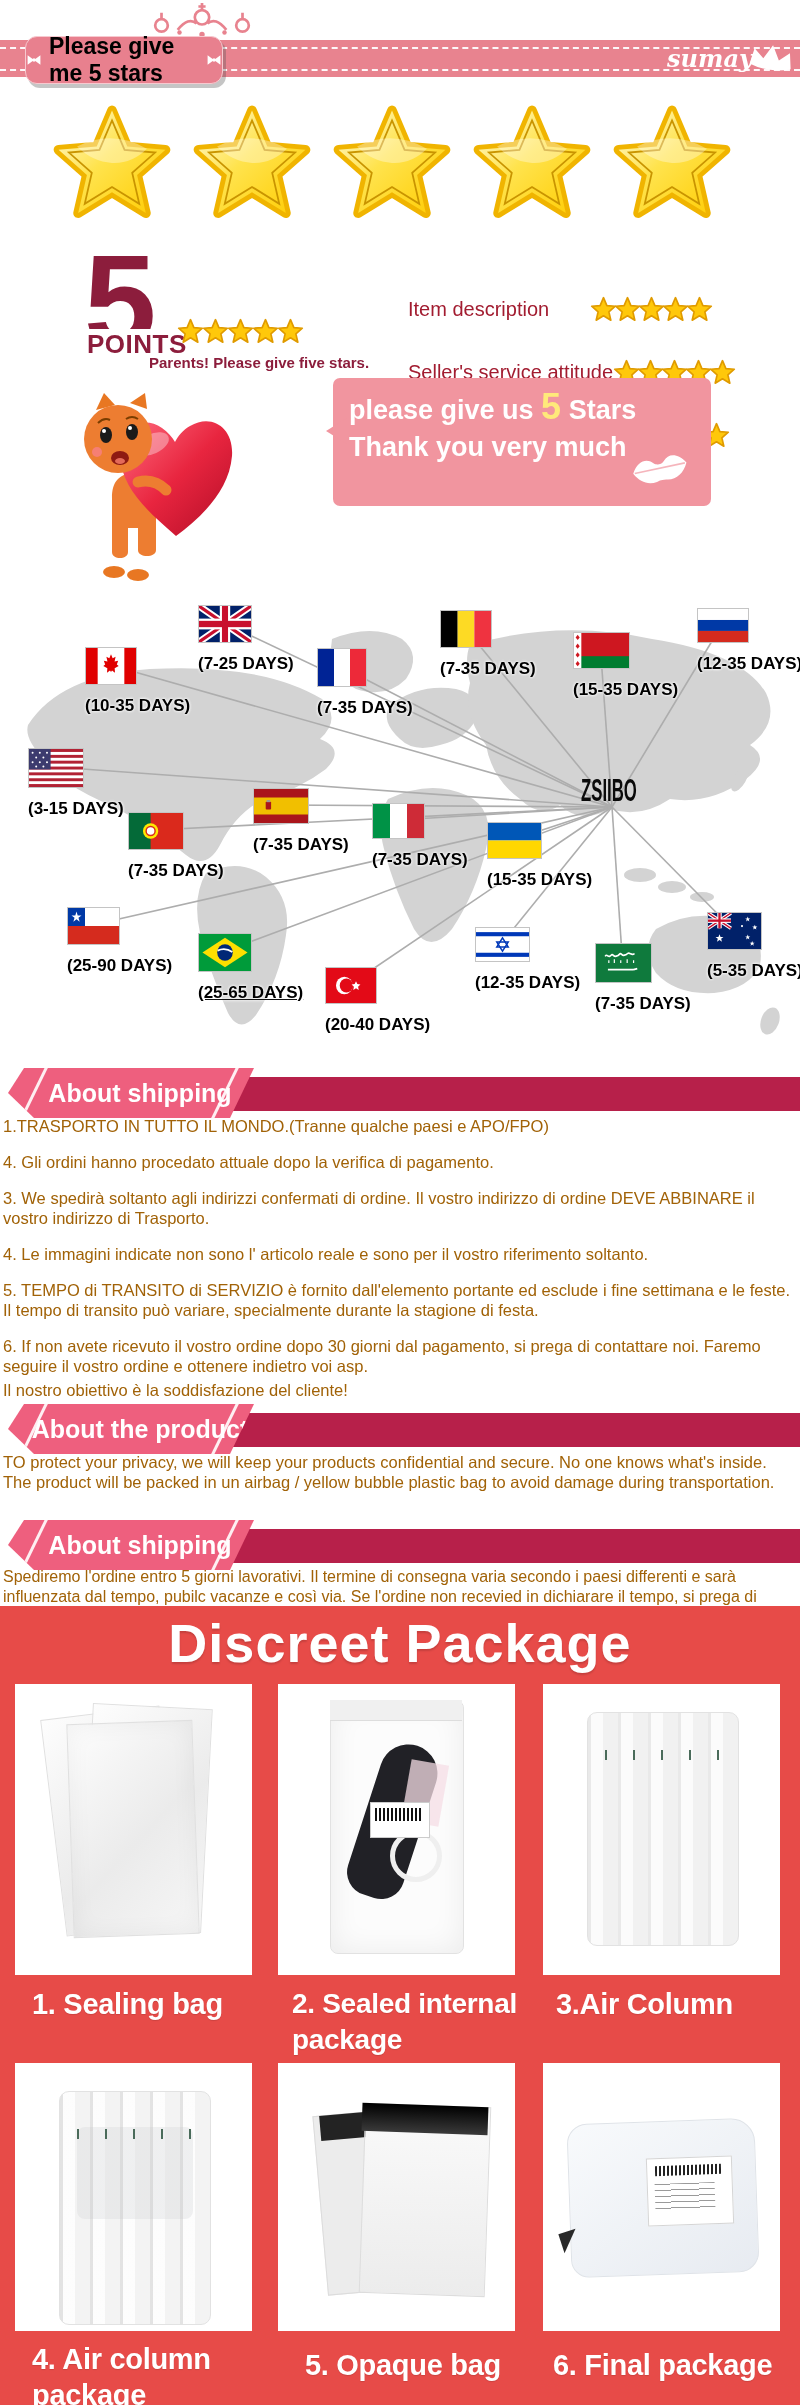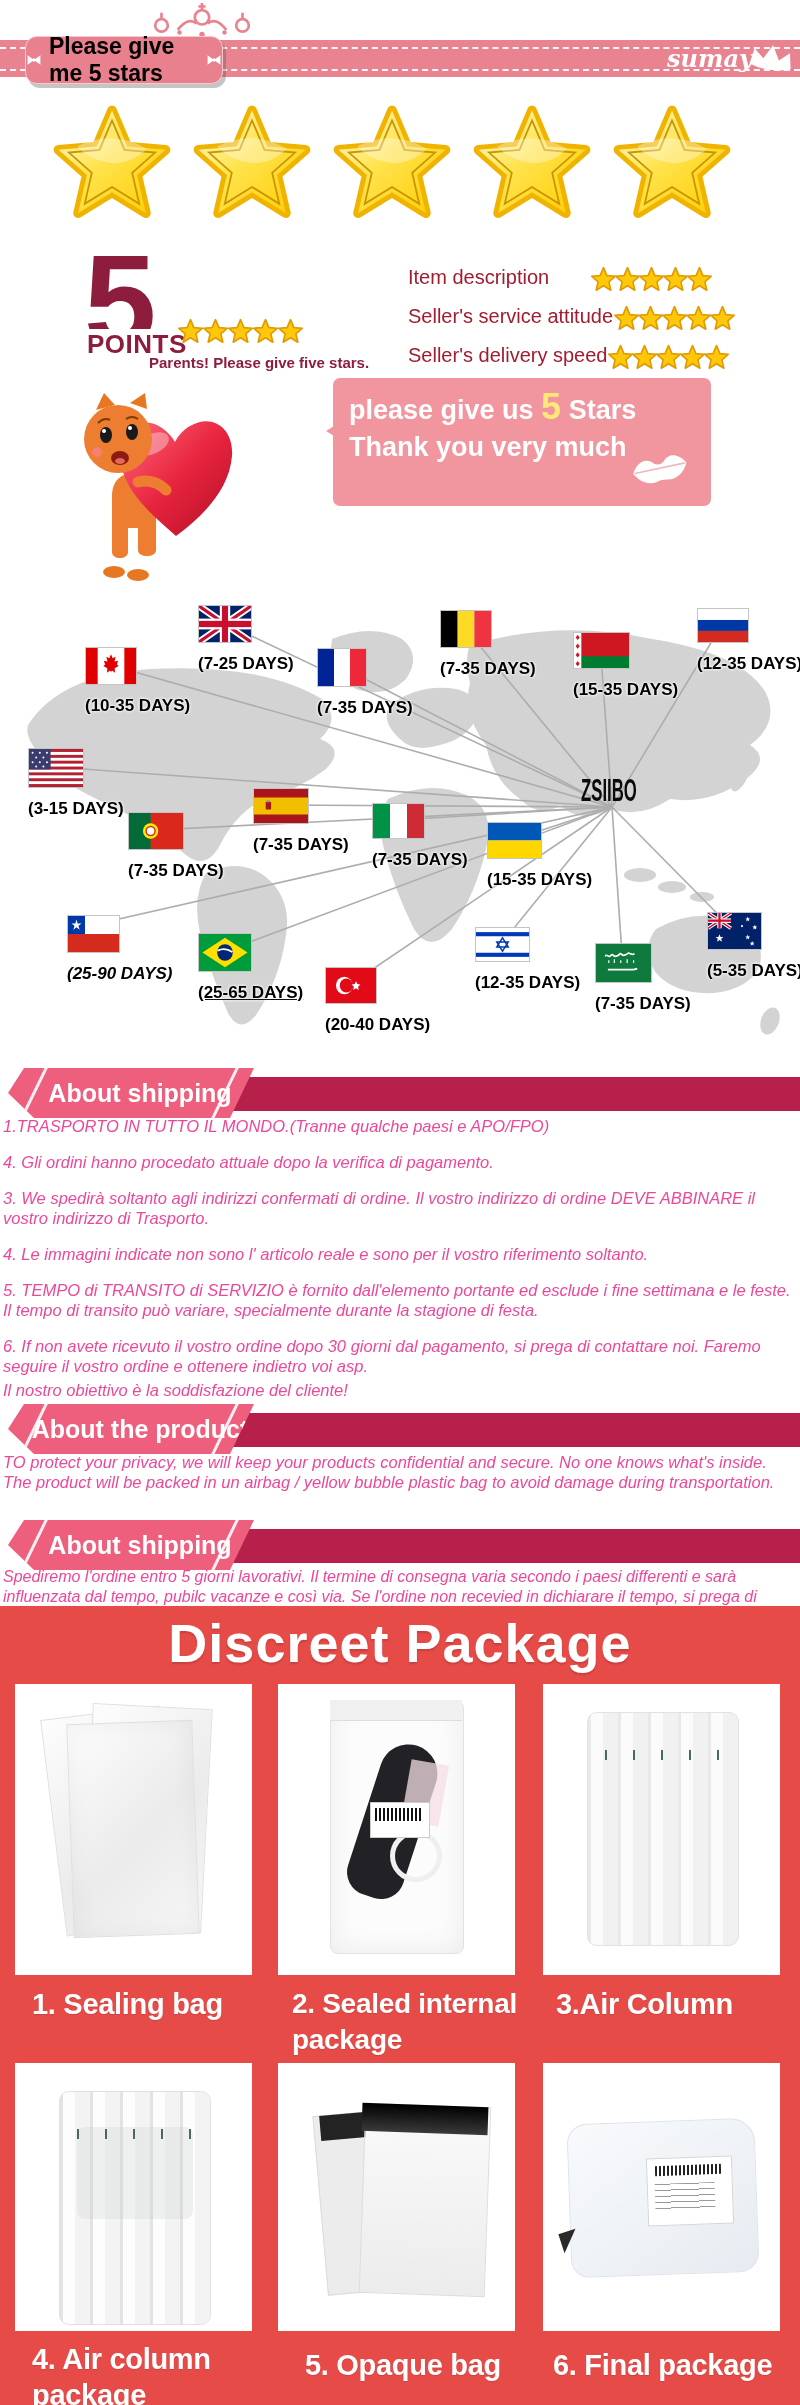--- a/index.html
+++ b/index.html
@@ -24,21 +24,21 @@
   .big-stars{position:absolute;left:52px;top:104px;display:flex;gap:20px;}
   .big-stars svg{width:120px;height:120px;}
 
   
   .big5{position:absolute;left:84px;top:236px;font-size:130px;line-height:1;font-weight:800;color:#8C1D3C;}
   .points-word{position:absolute;left:87px;top:329px;font-size:26px;font-weight:700;color:#8C1D3C;letter-spacing:.5px;background:#fff;padding-right:4px;}
   .points-stars{position:absolute;left:177px;top:318px;display:flex;}
   .points-stars svg{width:27px;height:27px;margin-right:-2px;}
   .points-note{position:absolute;left:149px;top:354px;font-size:15px;font-weight:700;color:#8C1D3C;}
   .rating-rows{position:absolute;left:408px;top:266px;}
-  .rating-row{display:flex;align-items:flex-start;height:39px;}
+  .rating-row{display:flex;align-items:center;height:39px;margin-top:24px;}
   .rating-label{min-width:182px;font-size:20px;color:#A21C30;}
   .rating-stars{display:flex;}
   .rating-stars svg{width:27px;height:27px;margin-right:-3px;}
 
   
   .mascot{position:absolute;left:68px;top:376px;width:190px;height:207px;}
   .bubble{position:absolute;left:333px;top:378px;width:346px;height:108px;background:#F1959F;border-radius:7px;
       padding:10px 16px;color:#fff;font-size:27px;font-weight:600;line-height:37px;}
   .bubble:before{content:"";position:absolute;left:-20px;top:40px;border:13px solid transparent;
       border-right:21px solid #F1959F;}
@@ -62,21 +62,21 @@
   .sec-bar{position:absolute;left:58px;right:0;top:9px;height:34px;background:#B7204A;}
   .sec-label{position:absolute;left:8px;top:0;width:246px;height:50px;background:#EE5F7E;
       clip-path:polygon(16px 0,100% 0,calc(100% - 24px) 100%,26px 100%,0 50%);
       display:flex;align-items:center;justify-content:center;padding-left:18px;box-sizing:border-box;
       color:#fff;font-size:25px;font-weight:700;}
   .sec-label:before{content:"";position:absolute;left:24px;top:-6px;width:3px;height:64px;
       background:rgba(255,255,255,.9);transform:rotate(26deg);}
   .sec-label:after{content:"";position:absolute;right:28px;top:-6px;width:3px;height:64px;
       background:rgba(255,255,255,.9);transform:rotate(26deg);}
   #banner0{top:1068px;} #banner1{top:1404px;} #banner2{top:1520px;}
-  .body-text{position:absolute;left:3px;width:792px;font-size:16.5px;line-height:20px;color:#ec4899;font-style:italic;}
+  .body-text{position:absolute;left:3px;width:792px;font-size:16.5px;line-height:20px;color:#a16207;}
   #text0{top:1116px;} #text1{top:1452px;width:778px;} #text2{top:1567px;width:796px;font-size:16px;}
   .body-text p{margin:0 0 16px 0;}
   .body-text p.tight{margin-top:-12px;}
 
   
   .discreet-bg{position:absolute;left:0;top:1606px;width:800px;height:799px;background:#E74B48;}
   .discreet-title{position:absolute;left:0;top:1612px;width:800px;text-align:center;color:#fff;
       font-size:54px;font-weight:700;letter-spacing:1px;text-shadow:0 2px 2px rgba(0,0,0,.15);}
   .pkg-card{position:absolute;background:#fff;overflow:hidden;}
   #card1{left:15px;top:1684px;width:237px;height:291px;}
@@ -528,21 +528,21 @@
   </div>
         <div class="dest" style="left: 487px; top: 239px; width: 53px;">
     <div class="flag" style="width: 53px; height: 35px;">
             <svg viewBox="0 0 60 40" preserveAspectRatio="none">
               <rect width="60" height="20" fill="#0057B7"></rect>
               <rect y="20" width="60" height="20" fill="#FFD700"></rect>
             </svg>
           </div>
     <div class="days">(15-35 DAYS)</div>
   </div>
-        <div class="dest" style="left: 67px; top: 332px; width: 51px; font-style: italic;">
+        <div class="dest" style="left: 67px; top: 324px; width: 51px;">
     <div class="flag" style="width: 51px; height: 36px;">
             <svg viewBox="0 0 60 40" preserveAspectRatio="none">
               <rect width="60" height="20" fill="#fff"></rect>
               <rect y="20" width="60" height="20" fill="#D52B1E"></rect>
               <rect width="20" height="20" fill="#0039A6"></rect>
               <path fill="#fff" d="M10 4l1.4 4.3h4.5l-3.6 2.6 1.4 4.3-3.7-2.7-3.7 2.7 1.4-4.3-3.6-2.6h4.5z"></path>
             </svg>
           </div>
     <div class="days">(25-90 DAYS)</div>
   </div>

